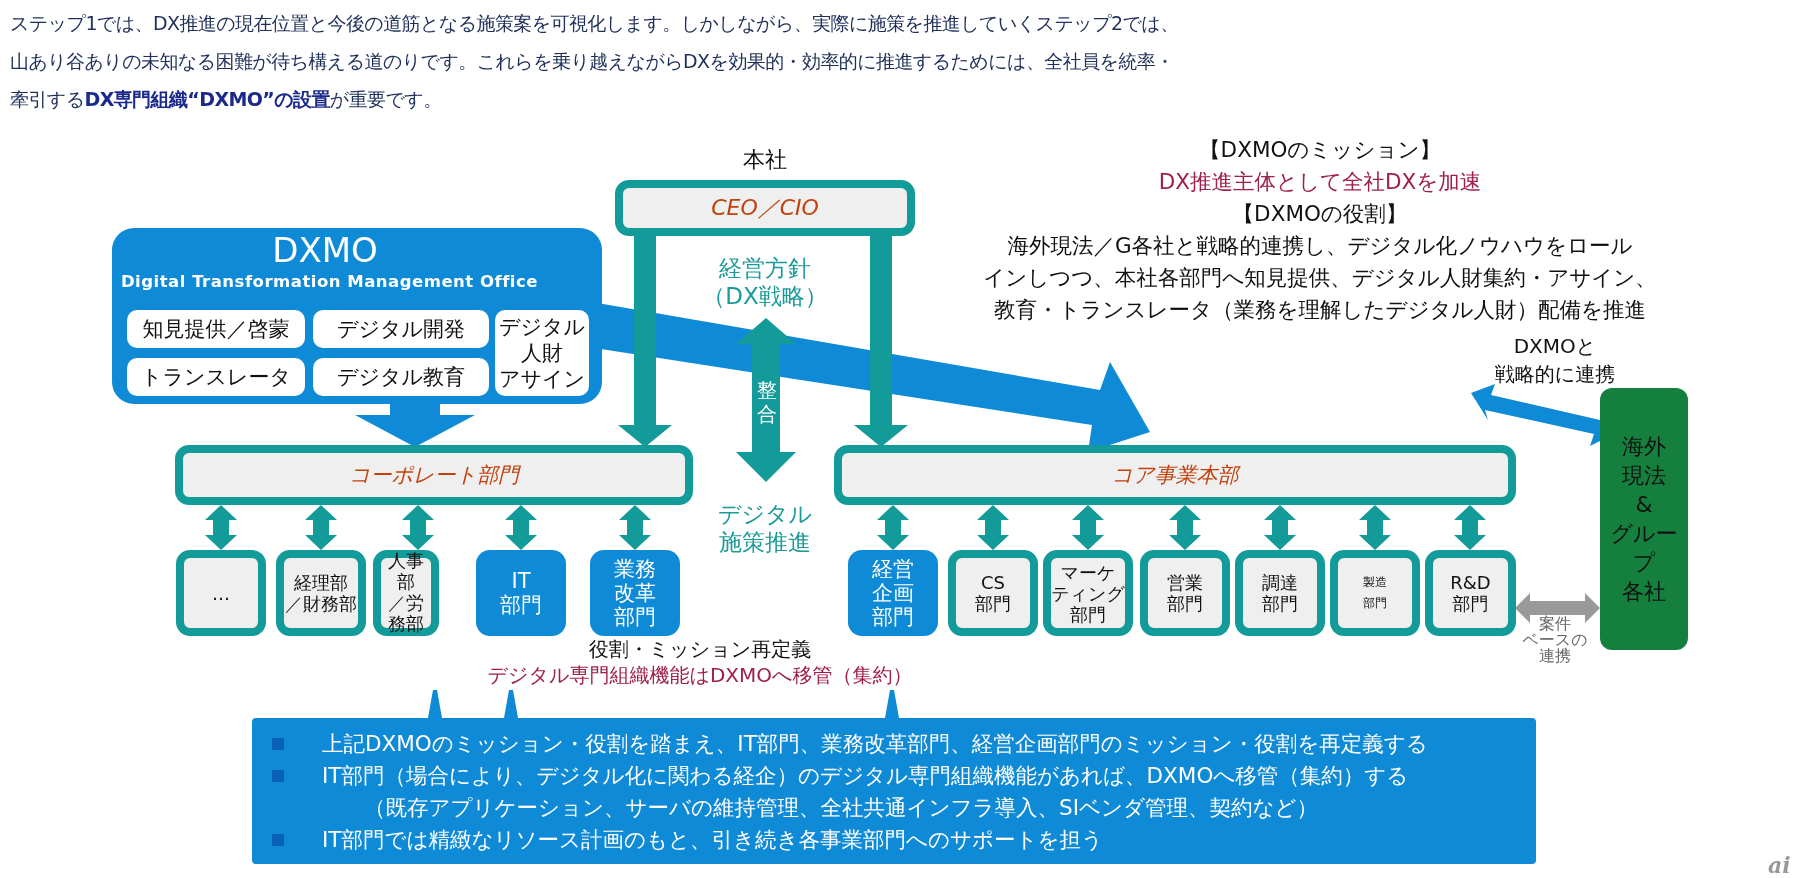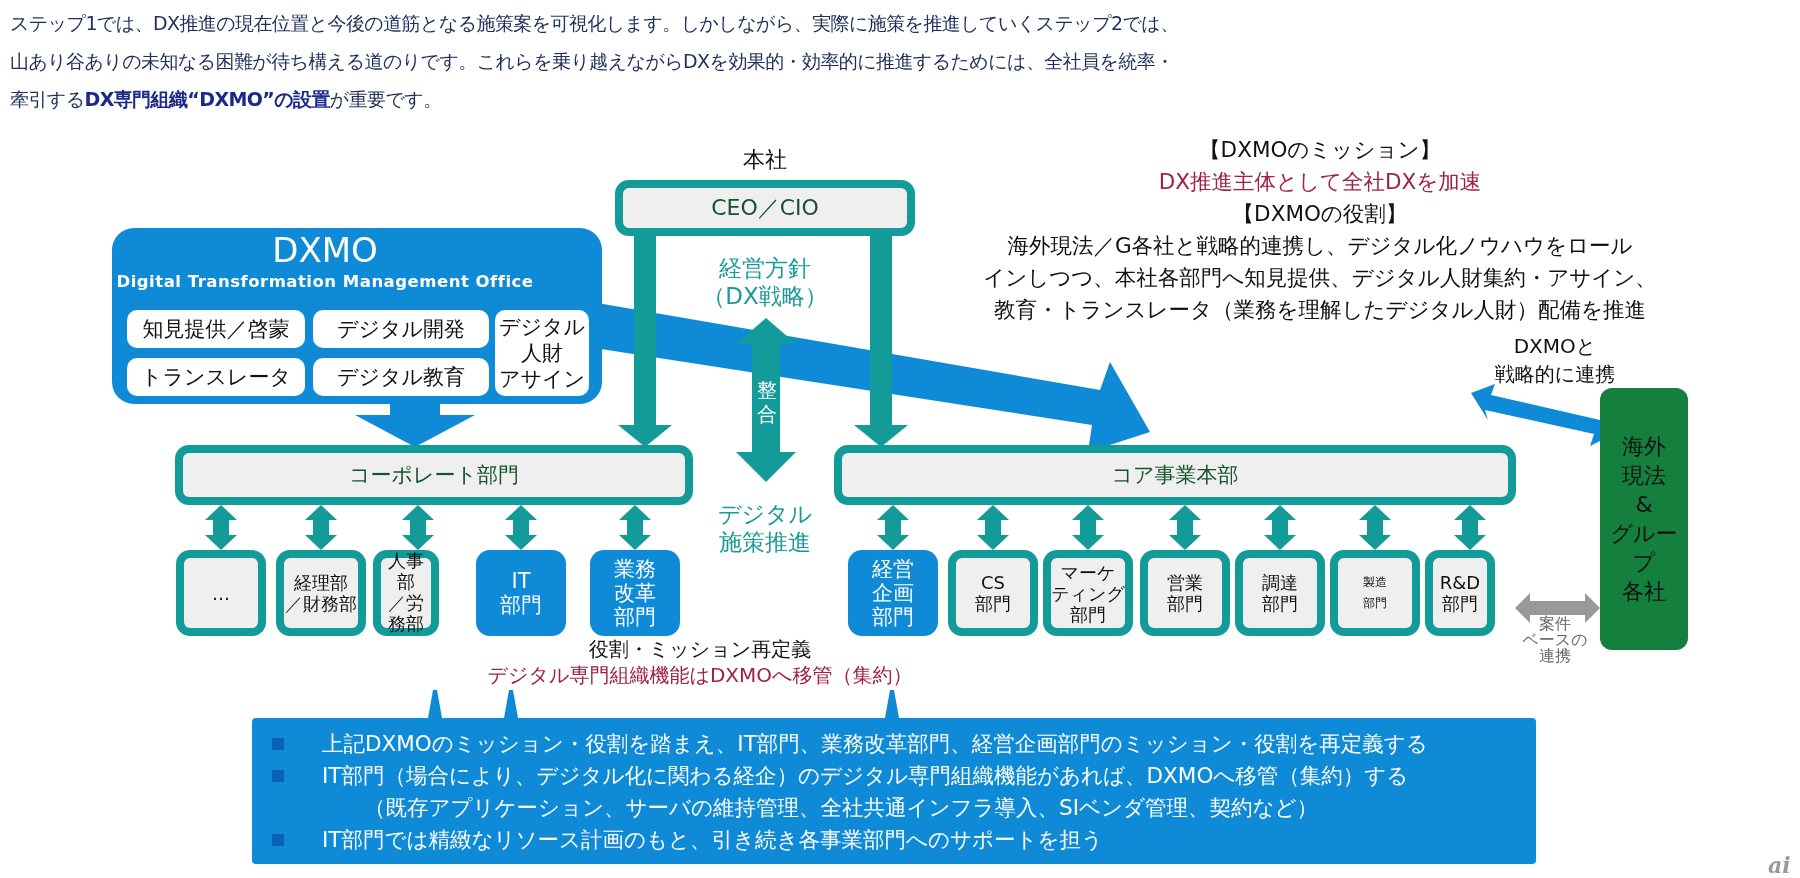--- a/index.html
+++ b/index.html
@@ -9,25 +9,25 @@
   .intro { left:10px; top:4px; width:1790px; font-size:19px; line-height:38px; color:#1f2f5a; letter-spacing:-0.6px; }
   .intro .line { white-space:nowrap; display:block; }
   .intro b { color:#1b2a8a; font-weight:bold; }
 
   svg.shapes { position:absolute; left:0; top:0; width:1800px; height:878px; }
 
   .teal-box { position:absolute; box-sizing:border-box; border:9px solid #139b99; background:#efefef;
               border-radius:14px; display:flex; align-items:center; justify-content:center; text-align:center; }
   .blue-box { position:absolute; box-sizing:border-box; background:#0f8ad6; border-radius:14px;
               display:flex; align-items:center; justify-content:center; text-align:center; color:#ffffff; }
-  .label-dark { font-size:21px; color:#14532d; line-height:24px; }
+  .label-dark { font-size:21px; color:#c2410c; line-height:24px;font-style:italic; }
 
   .dxmo { left:112px; top:228px; width:490px; height:176px; background:#0f8ad6; border-radius:22px; }
   .dxmo-title { left:112px; top:230px; width:426px; text-align:center; font-size:34px; color:#ffffff; }
-  .dxmo-sub { left:112px; top:272px; width:426px; text-align:center; font-size:16.5px; color:#ffffff; font-weight:bold; letter-spacing:0.5px; }
+  .dxmo-sub { left:112px; top:272px; width:426px; text-align:right; font-size:16.5px; color:#ffffff; font-weight:bold; letter-spacing:0.5px; }
   .pill { position:absolute; background:#ffffff; border-radius:10px; display:flex; align-items:center; justify-content:center;
           font-size:21px; color:#111; text-align:center; line-height:24px; }
 
   .teal-text { color:#1a9a98; font-size:23px; text-align:center; line-height:28px; }
   .mission { text-align:center; font-size:21.5px; line-height:32px; color:#111; }
   .mission .red { color:#a02048; }
   .crimson { color:#a02048; }
 
   .bottom-panel { left:252px; top:718px; width:1284px; height:146px; background:#0f8ad6; border-radius:4px; color:#fff;
                   font-size:21.5px; line-height:32px; box-sizing:border-box; padding:10px 0 0 20px; }
@@ -199,21 +199,21 @@
         <div>調達</div>
         <div>部門</div>
       </div>
     </div>
     <div class="teal-box" style="left: 1330px; top: 550px; width: 90px; height: 86px; border-width: 8px;">
       <div style="font-size: 12px; line-height: 21px;">
         <div>製造</div>
         <div>部門</div>
       </div>
     </div>
-    <div class="teal-box" style="left: 1425px; top: 550px; width: 70px; height: 86px; border-width: 8px;">
+    <div class="teal-box" style="left: 1425px; top: 550px; width: 91px; height: 86px; border-width: 8px;">
       <div style="font-size: 18px; line-height: 21px;">
         <div>R&amp;D</div>
         <div>部門</div>
       </div>
     </div>
   </div>
 
 <div class="abs overseas">
   <div>
     <div>海外</div>

